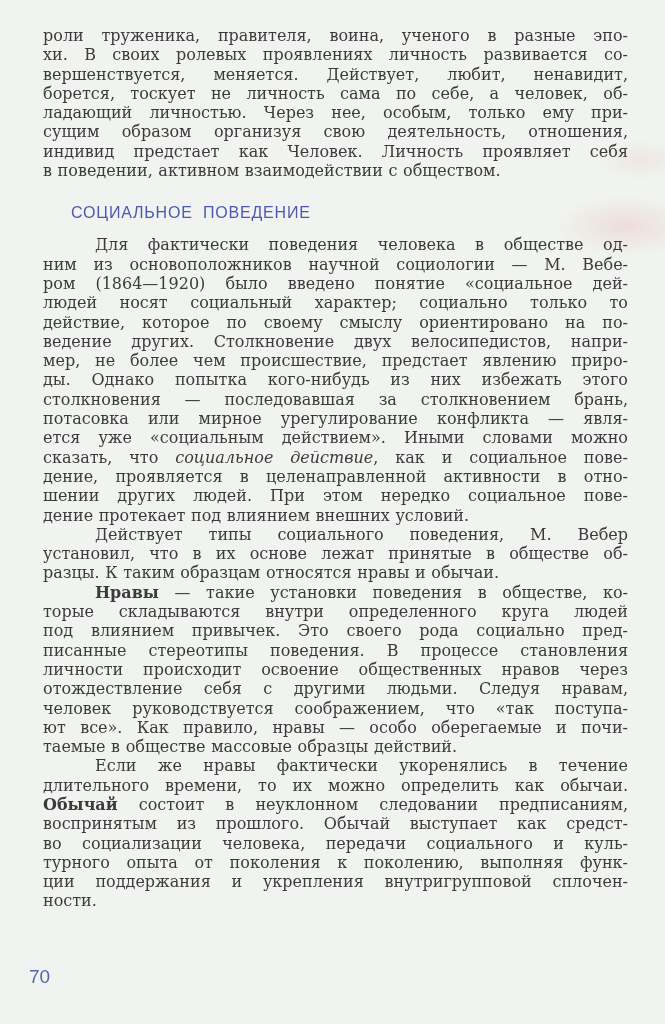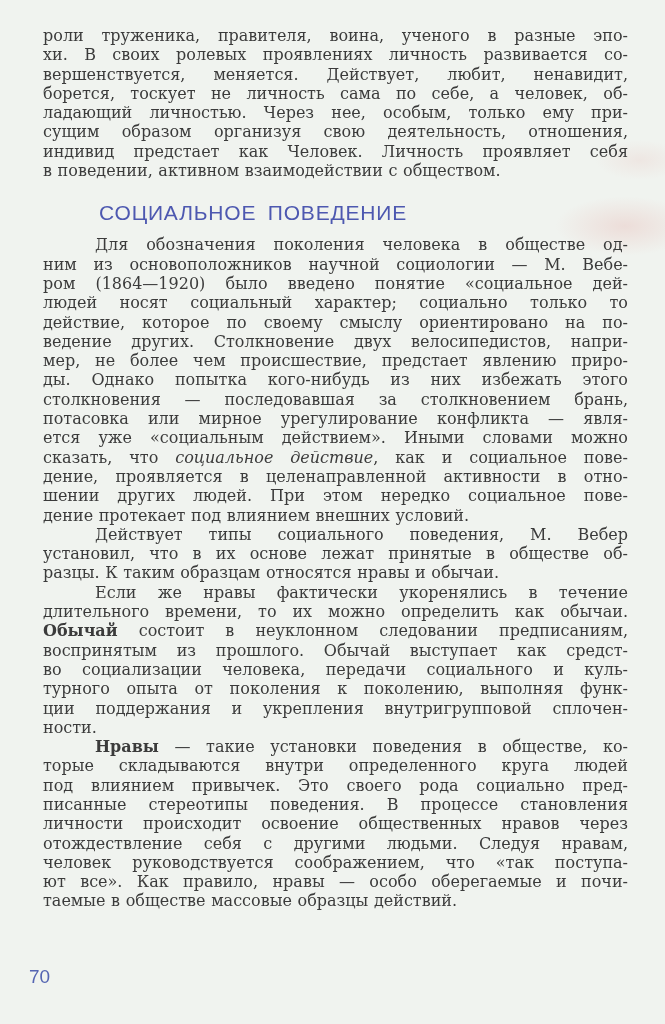--- a/index.html
+++ b/index.html
@@ -23,24 +23,24 @@
   .line{
     text-align:justify;text-align-last:justify;
     max-height:19.4px;overflow:hidden;
     word-spacing:0.5px;
   }
   .line.last{text-align-last:left;}
   .line.indent{padding-left:52px;}
   .it{font-style:italic;}
   .bd{font-weight:bold;}
   .heading{
-    margin:20px 0 9px 56px;
+    margin:20px 0 9px 28px;
     font-family:"Liberation Sans", sans-serif;
     font-weight:normal;
-    font-size:21px;line-height:26px;
+    font-size:16px;line-height:26px;
     letter-spacing:0.8px;word-spacing:5px;
     color:var(--heading,#4d58b0);
   }
   .heading .hl{display:block;}
   .pagenum{
     position:absolute;left:21px;top:966px;
     font-family:"Liberation Sans", sans-serif;
     font-size:19px;color:var(--page_number,#5565b2);margin-left:8px;
   }
 </style>
@@ -64,21 +64,21 @@
           <div class="line last"><span>в поведении, активном взаимодействии с обществом.</span></div>
         </div>
       </div>
 
     <h2 class="heading">
       <span class="hl">СОЦИАЛЬНОЕ ПОВЕДЕНИЕ</span>
     </h2>
 
     <div id="body-text">
         <div class="para">
-          <div class="line indent"><span>Для обозначения поколения человека в обществе од-</span></div>
+          <div class="line indent"><span>Для фактически поведения человека в обществе од-</span></div>
           <div class="line"><span>ним из основоположников научной социологии — М. Вебе-</span></div>
           <div class="line"><span>ром (1864—1920) было введено понятие «социальное дей-</span></div>
           <div class="line"><span>людей носят социальный характер; социально только то</span></div>
           <div class="line"><span>действие, которое по своему смыслу ориентировано на по-</span></div>
           <div class="line"><span>ведение других. Столкновение двух велосипедистов, напри-</span></div>
           <div class="line"><span>мер, не более чем происшествие, предстает явлению приро-</span></div>
           <div class="line"><span>ды. Однако попытка кого-нибудь из них избежать этого</span></div>
           <div class="line"><span>столкновения — последовавшая за столкновением брань,</span></div>
           <div class="line"><span>потасовка или мирное урегулирование конфликта — явля-</span></div>
           <div class="line"><span>ется уже «социальным действием». Иными словами можно</span></div>
@@ -86,37 +86,37 @@
           <div class="line"><span>дение, проявляется в целенаправленной активности в отно-</span></div>
           <div class="line"><span>шении других людей. При этом нередко социальное пове-</span></div>
           <div class="line last"><span>дение протекает под влиянием внешних условий.</span></div>
         </div>
         <div class="para">
           <div class="line indent"><span>Действует типы социального поведения, М. Вебер</span></div>
           <div class="line"><span>установил, что в их основе лежат принятые в обществе об-</span></div>
           <div class="line last"><span>разцы. К таким образцам относятся нравы и обычаи.</span></div>
         </div>
         <div class="para">
-          <div class="line indent"><span>Если же нравы фактически укоренялись в течение</span></div>
-          <div class="line"><span>длительного времени, то их можно определить как обычаи.</span></div>
-          <div class="line"><span class="bd">Обычай</span><span> состоит в неуклонном следовании предписаниям,</span></div>
-          <div class="line"><span>воспринятым из прошлого. Обычай выступает как средст-</span></div>
-          <div class="line"><span>во социализации человека, передачи социального и куль-</span></div>
-          <div class="line"><span>турного опыта от поколения к поколению, выполняя функ-</span></div>
-          <div class="line"><span>ции поддержания и укрепления внутригрупповой сплочен-</span></div>
-          <div class="line last"><span>ности.</span></div>
-        </div>
-        <div class="para">
           <div class="line indent"><span class="bd">Нравы</span><span> — такие установки поведения в обществе, ко-</span></div>
           <div class="line"><span>торые складываются внутри определенного круга людей</span></div>
           <div class="line"><span>под влиянием привычек. Это своего рода социально пред-</span></div>
           <div class="line"><span>писанные стереотипы поведения. В процессе становления</span></div>
           <div class="line"><span>личности происходит освоение общественных нравов через</span></div>
           <div class="line"><span>отождествление себя с другими людьми. Следуя нравам,</span></div>
           <div class="line"><span>человек руководствуется соображением, что «так поступа-</span></div>
           <div class="line"><span>ют все». Как правило, нравы — особо оберегаемые и почи-</span></div>
           <div class="line last"><span>таемые в обществе массовые образцы действий.</span></div>
         </div>
+        <div class="para">
+          <div class="line indent"><span>Если же нравы фактически укоренялись в течение</span></div>
+          <div class="line"><span>длительного времени, то их можно определить как обычаи.</span></div>
+          <div class="line"><span class="bd">Обычай</span><span> состоит в неуклонном следовании предписаниям,</span></div>
+          <div class="line"><span>воспринятым из прошлого. Обычай выступает как средст-</span></div>
+          <div class="line"><span>во социализации человека, передачи социального и куль-</span></div>
+          <div class="line"><span>турного опыта от поколения к поколению, выполняя функ-</span></div>
+          <div class="line"><span>ции поддержания и укрепления внутригрупповой сплочен-</span></div>
+          <div class="line last"><span>ности.</span></div>
+        </div>
       </div>
   </div>
 
   <div class="pagenum">70</div>
 </div>
 
 </body></html>

